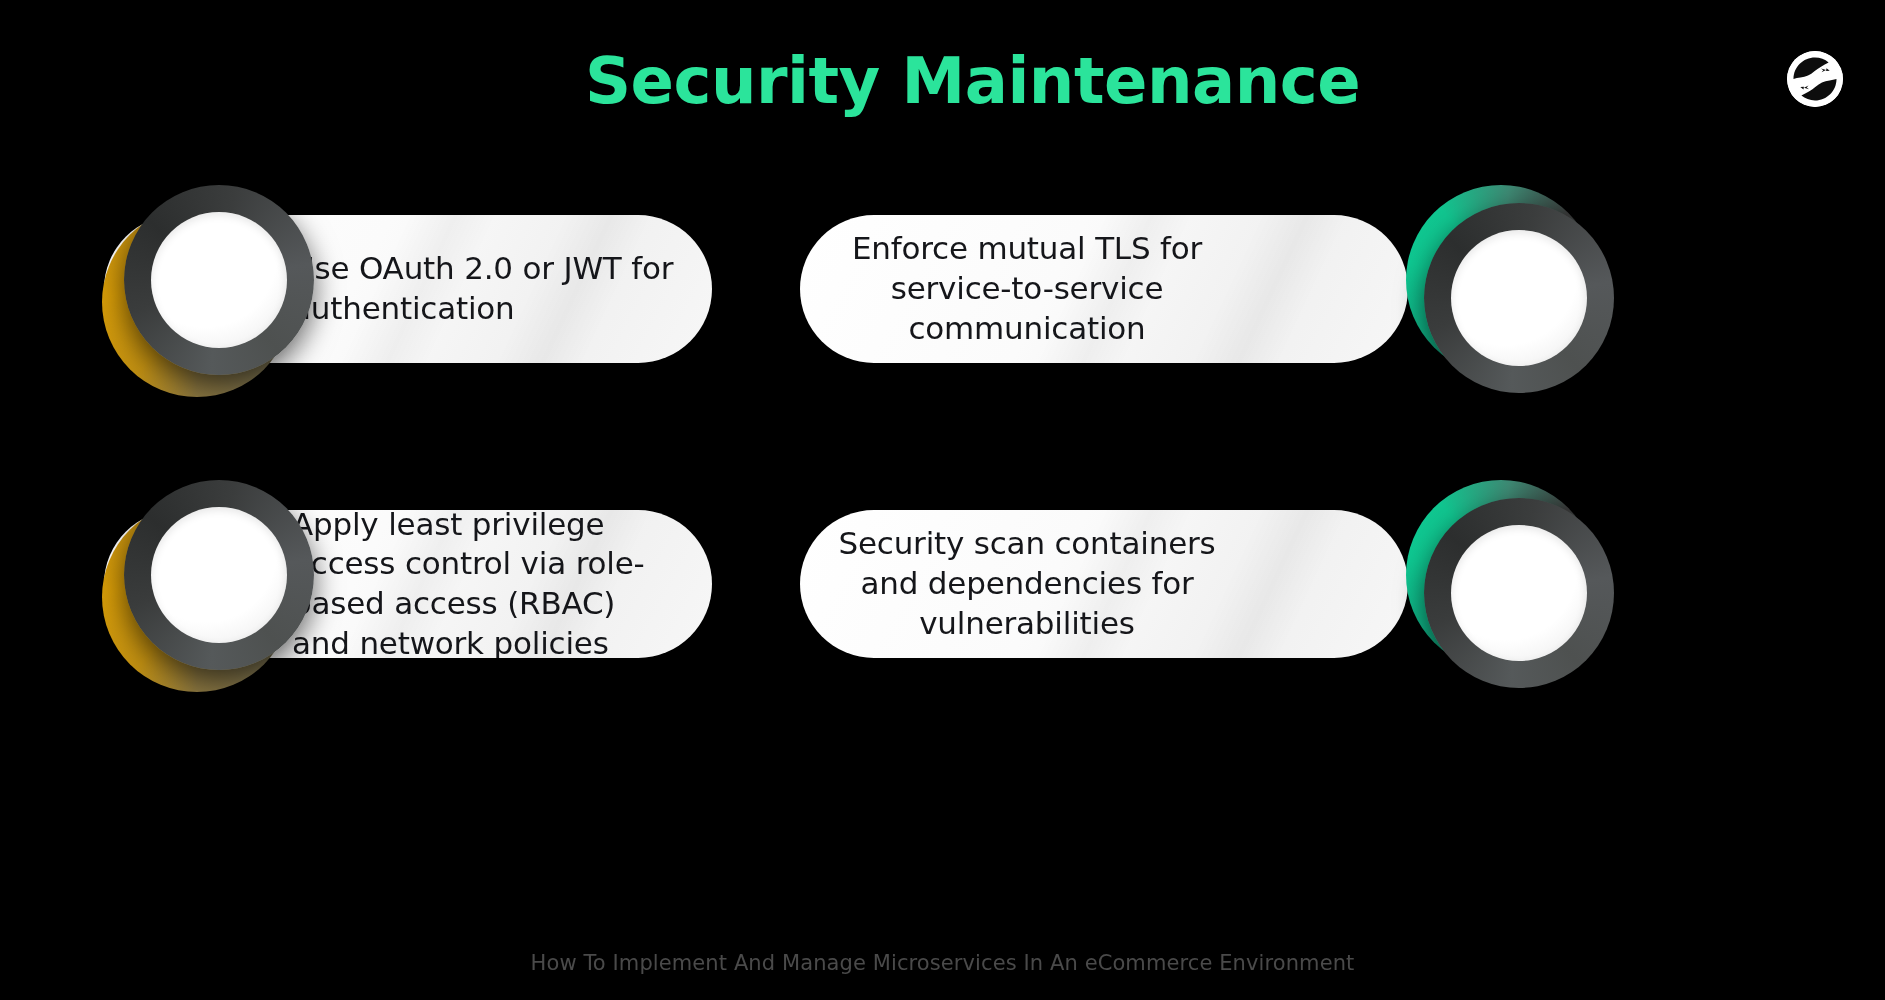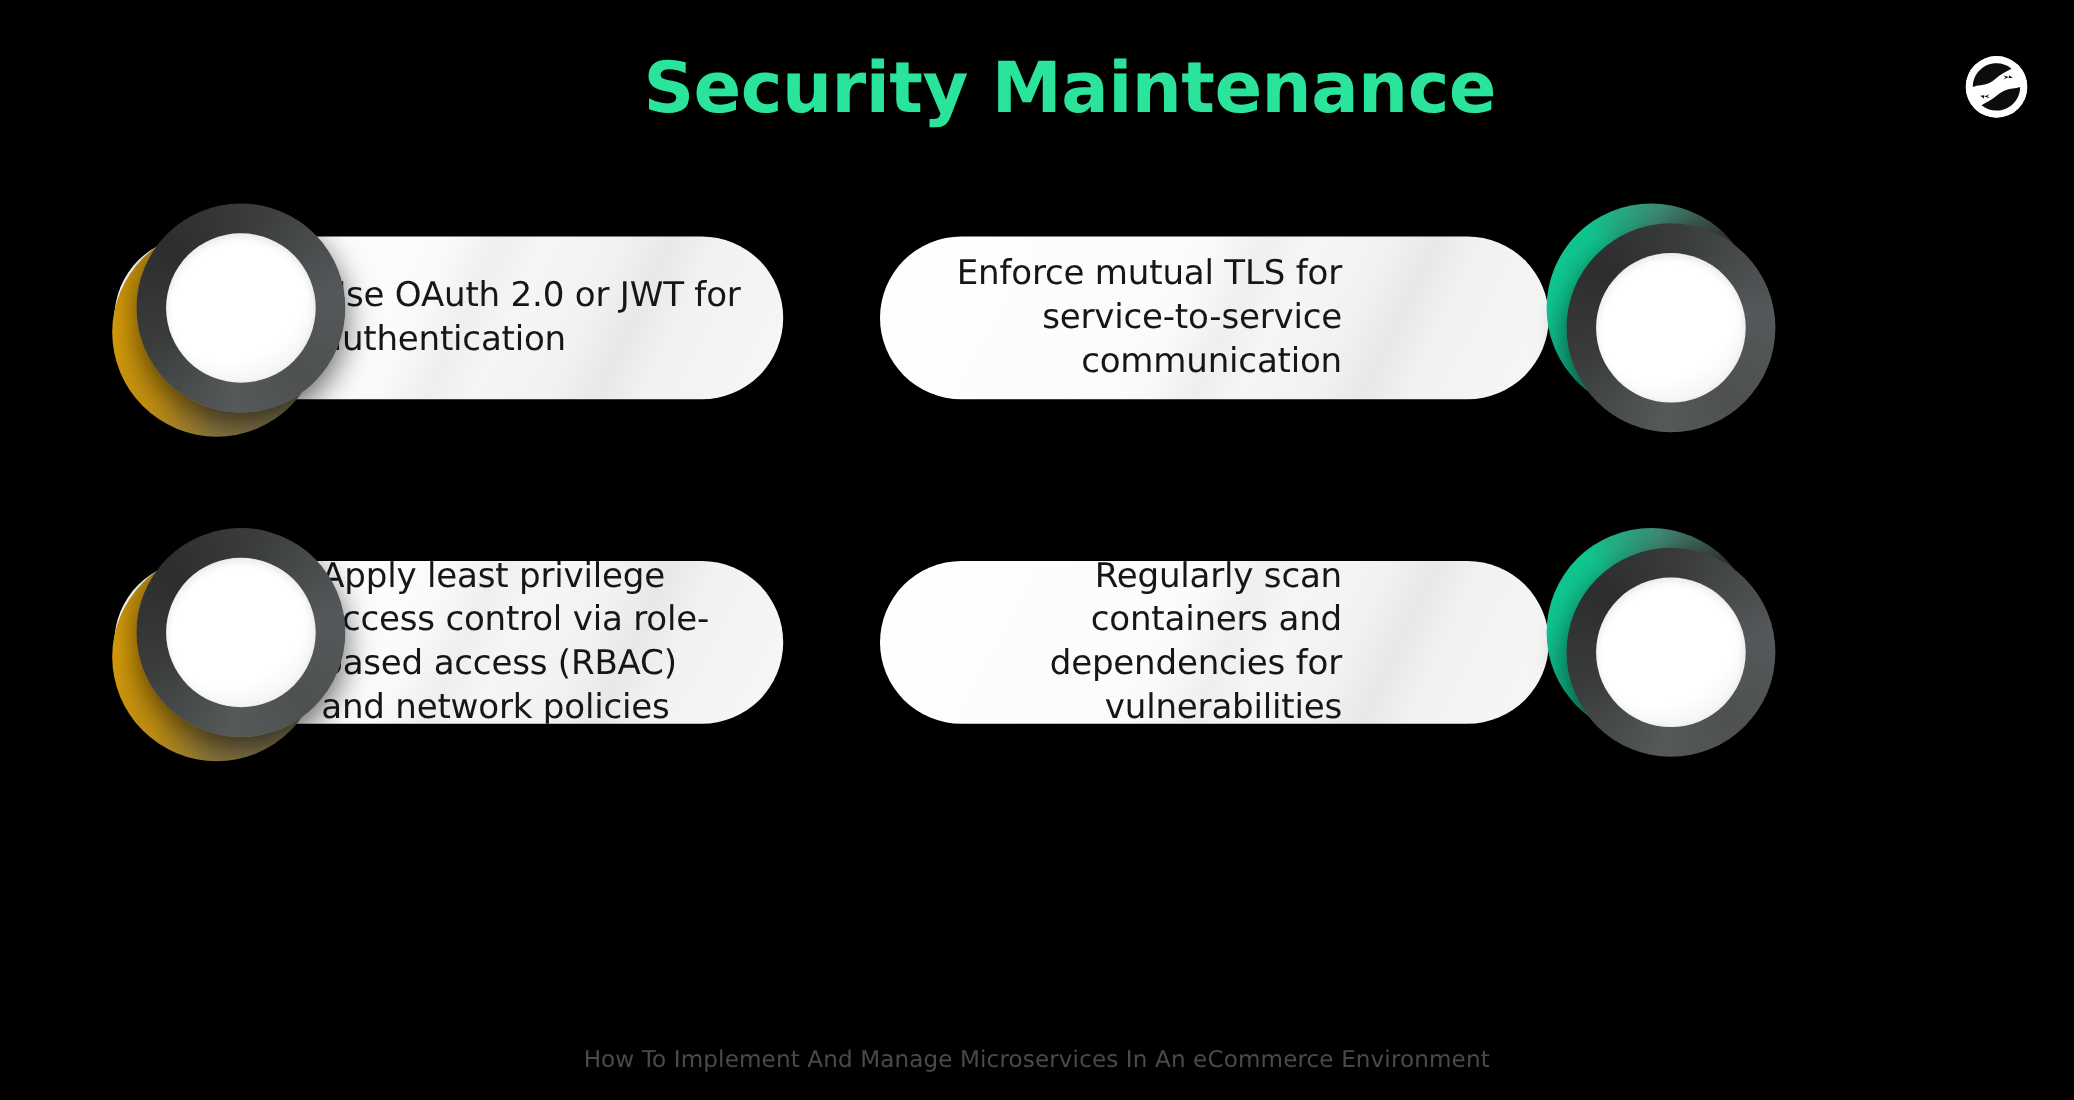--- a/index.html
+++ b/index.html
@@ -88,21 +88,21 @@
     position:relative;
     z-index:2;
     font-size:31px;
     line-height:1.28;
     color:#15161a;
     font-family:"DejaVu Sans", sans-serif;
     letter-spacing:-0.2px;
     width:100%;
   }
   .pill-left  .card-text { text-align:left; }
-  .pill-right .card-text { text-align:right; }
+  .pill-right .card-text { text-align:center; }
 
   
   .badge {
     position:absolute;
     width:208px; height:208px;
     z-index:5;
   }
   .badge-left  { left:-2px;  top:0px; }
   .badge-right { right:-2px; top:0px; }
   .slot-tr .badge-right, .slot-br .badge-right { left:606px; }
@@ -223,21 +223,21 @@
       <div class="card-text">Apply least privilege access control via role-based access (RBAC) and network policies</div>
     </div>
     <div class="badge badge-left">
       <div class="ring-accent"></div>
       <div class="ring-dark"></div>
     </div>
   </div>
 
   <div class="card-slot slot-br">
     <div class="pill pill-right">
-      <div class="card-text">Regularly scan containers and dependencies for vulnerabilities</div>
+      <div class="card-text">Security scan containers and dependencies for vulnerabilities</div>
     </div>
     <div class="badge badge-right">
       <div class="ring-accent"></div>
       <div class="ring-dark"></div>
     </div>
   </div>
 
 </div>
 
 <div class="footer-caption">How To Implement And Manage Microservices In An eCommerce Environment</div>

